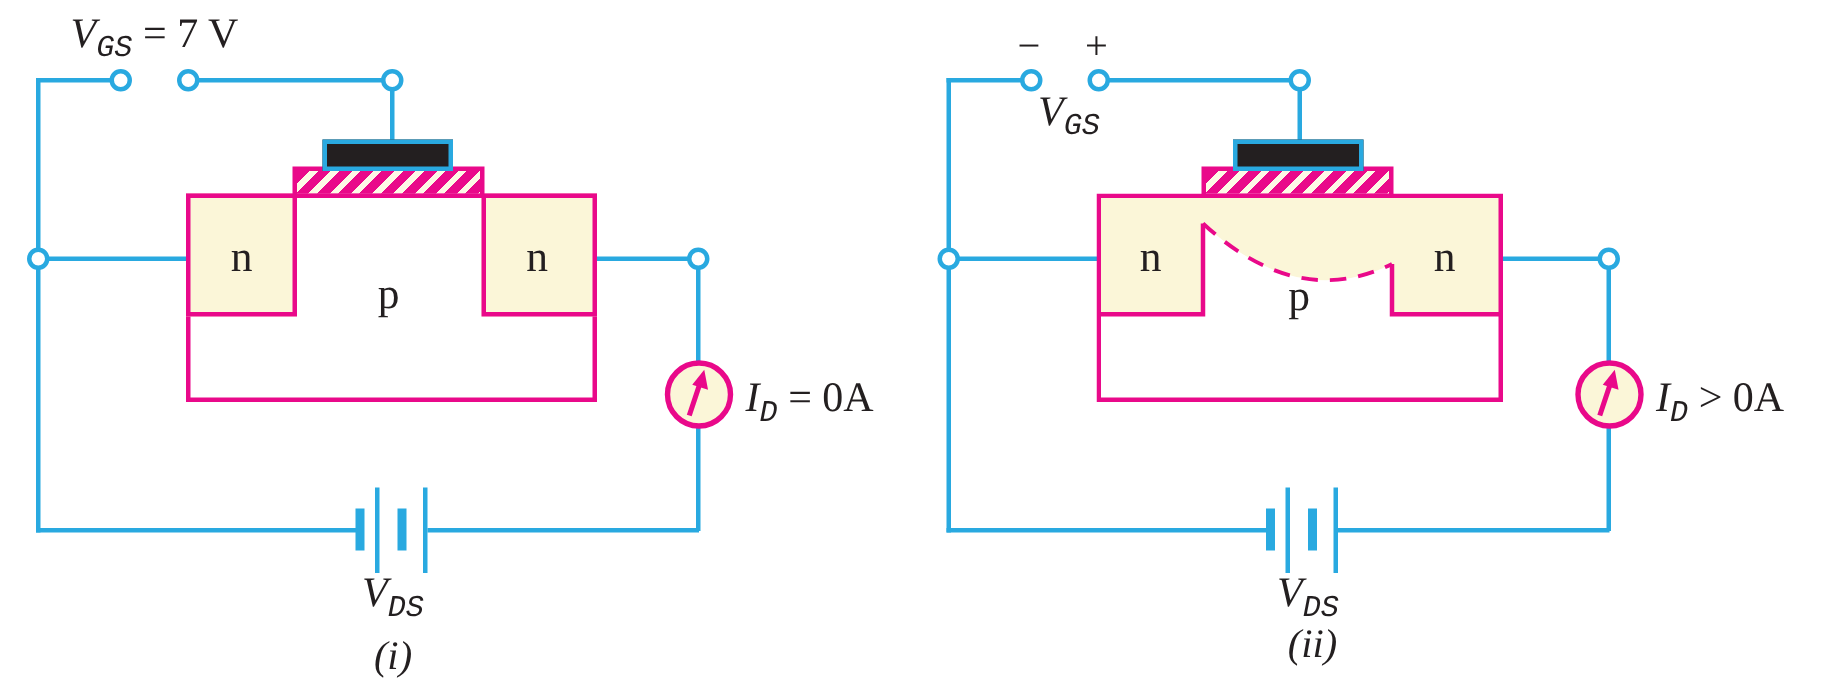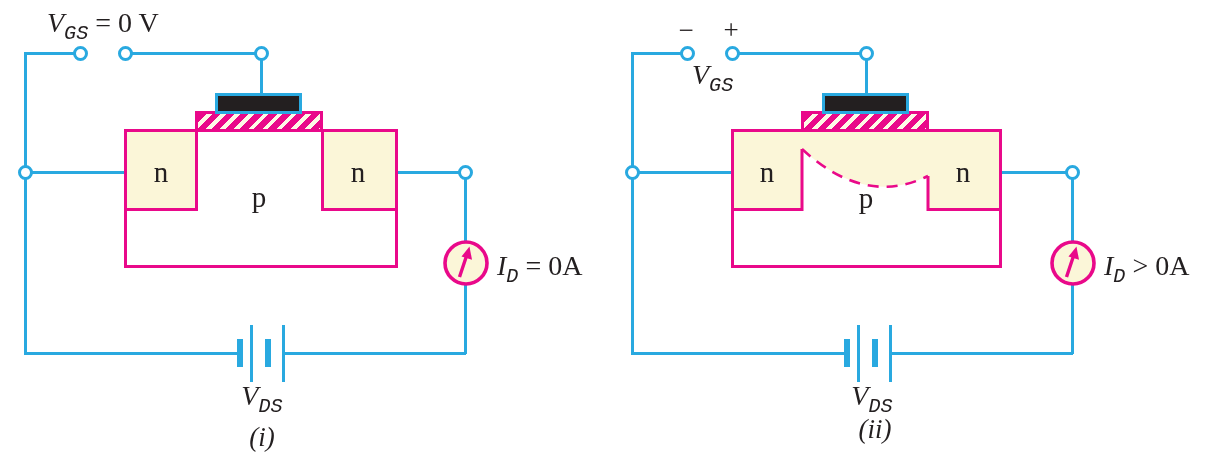--- a/index.html
+++ b/index.html
@@ -110,21 +110,21 @@
     <div class="term" style="left:17.5px; top:164.5px;"></div>
     <div class="term" style="left:457.5px; top:164.5px;"></div>
 
     <svg class="ammeter-svg" style="left:442px; top:239px;" width="48" height="48" viewBox="0 0 48 48">
       <circle class="fill-region stroke-outline" cx="24" cy="24" r="21" stroke-width="3.6"></circle>
       <line class="stroke-outline" x1="17.5" y1="38" x2="24.5" y2="17" stroke-width="3.4"></line>
       <polygon class="fill-outline" points="27.5,7.5 19.5,17.5 30,20.8"></polygon>
     </svg>
 
     <div class="lbl" style="left:47px; top:9px;">
-      <span class="sym">V</span><sub>GS</sub><span> = 0 V</span>
+      <span class="sym">V</span><sub>GS</sub><span> = 7 V</span>
     </div>
     <div class="lbl region-lbl center-xy" style="left:161px; top:172px;">n</div>
     <div class="lbl region-lbl center-xy" style="left:358px; top:172px;">n</div>
     <div class="lbl region-lbl center-xy" style="left:259px; top:197px;">p</div>
     <div class="lbl center-y" style="left:497px; top:266px;">
       <span class="sym">I</span><sub>D</sub><span> = 0A</span>
     </div>
     <div class="lbl center-x" style="left:262px; top:382px;">
       <span class="sym">V</span><sub>DS</sub>
     </div>

